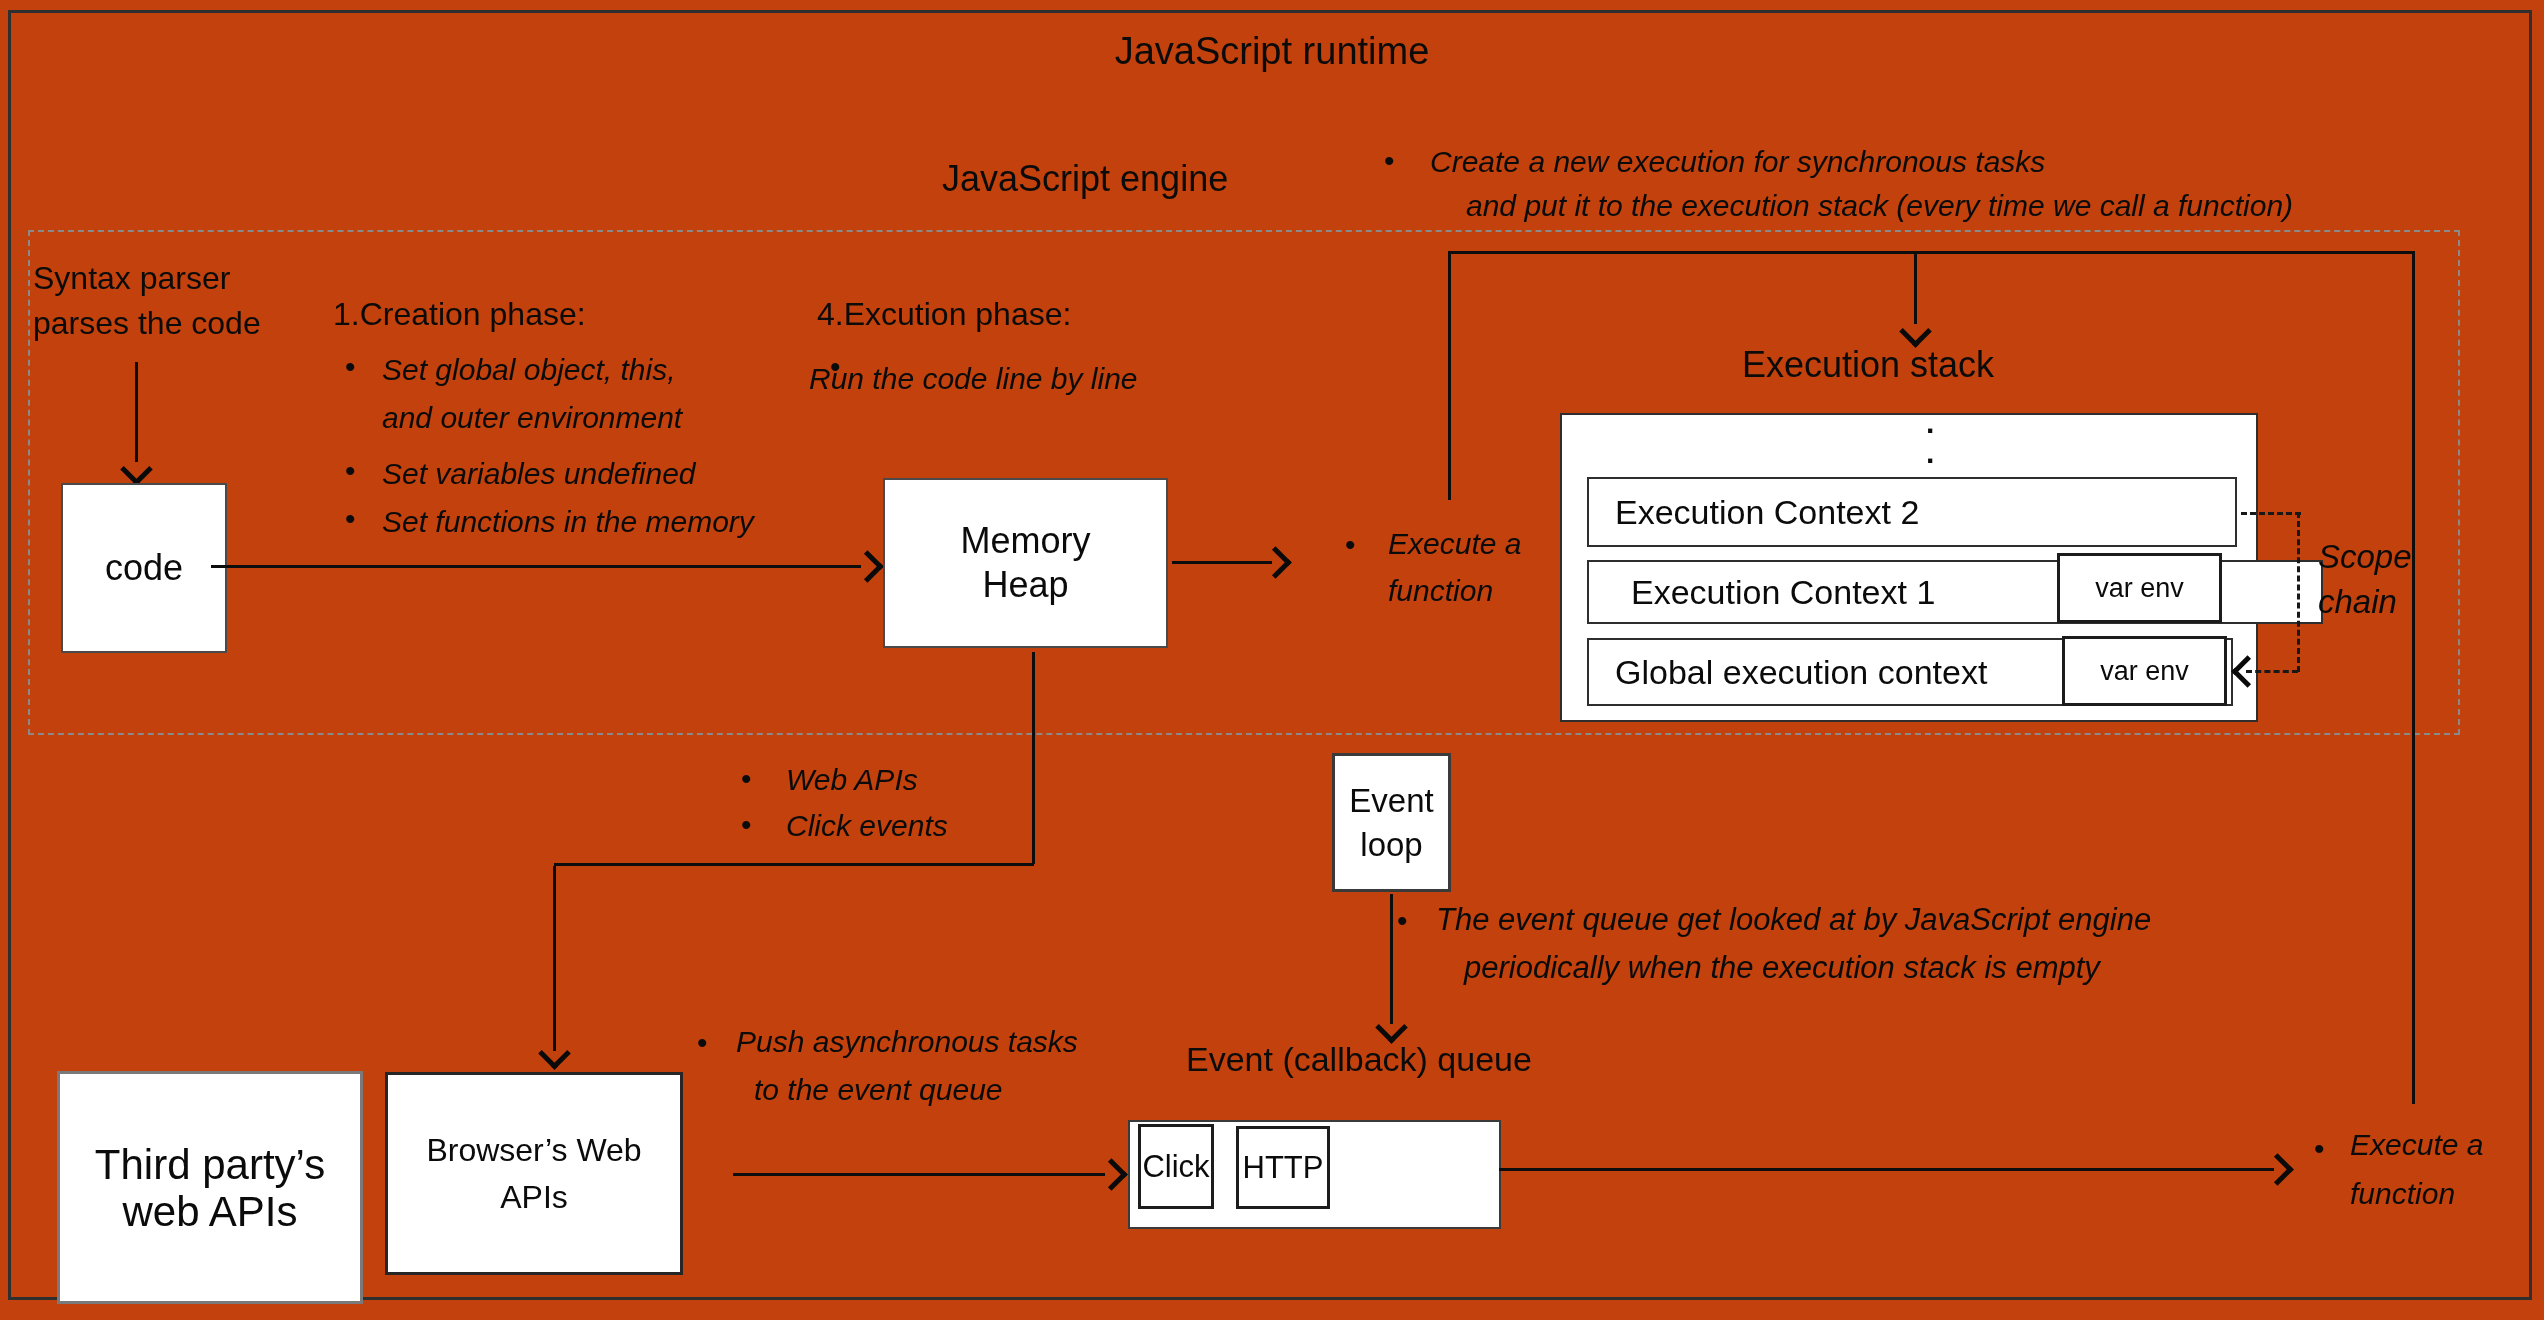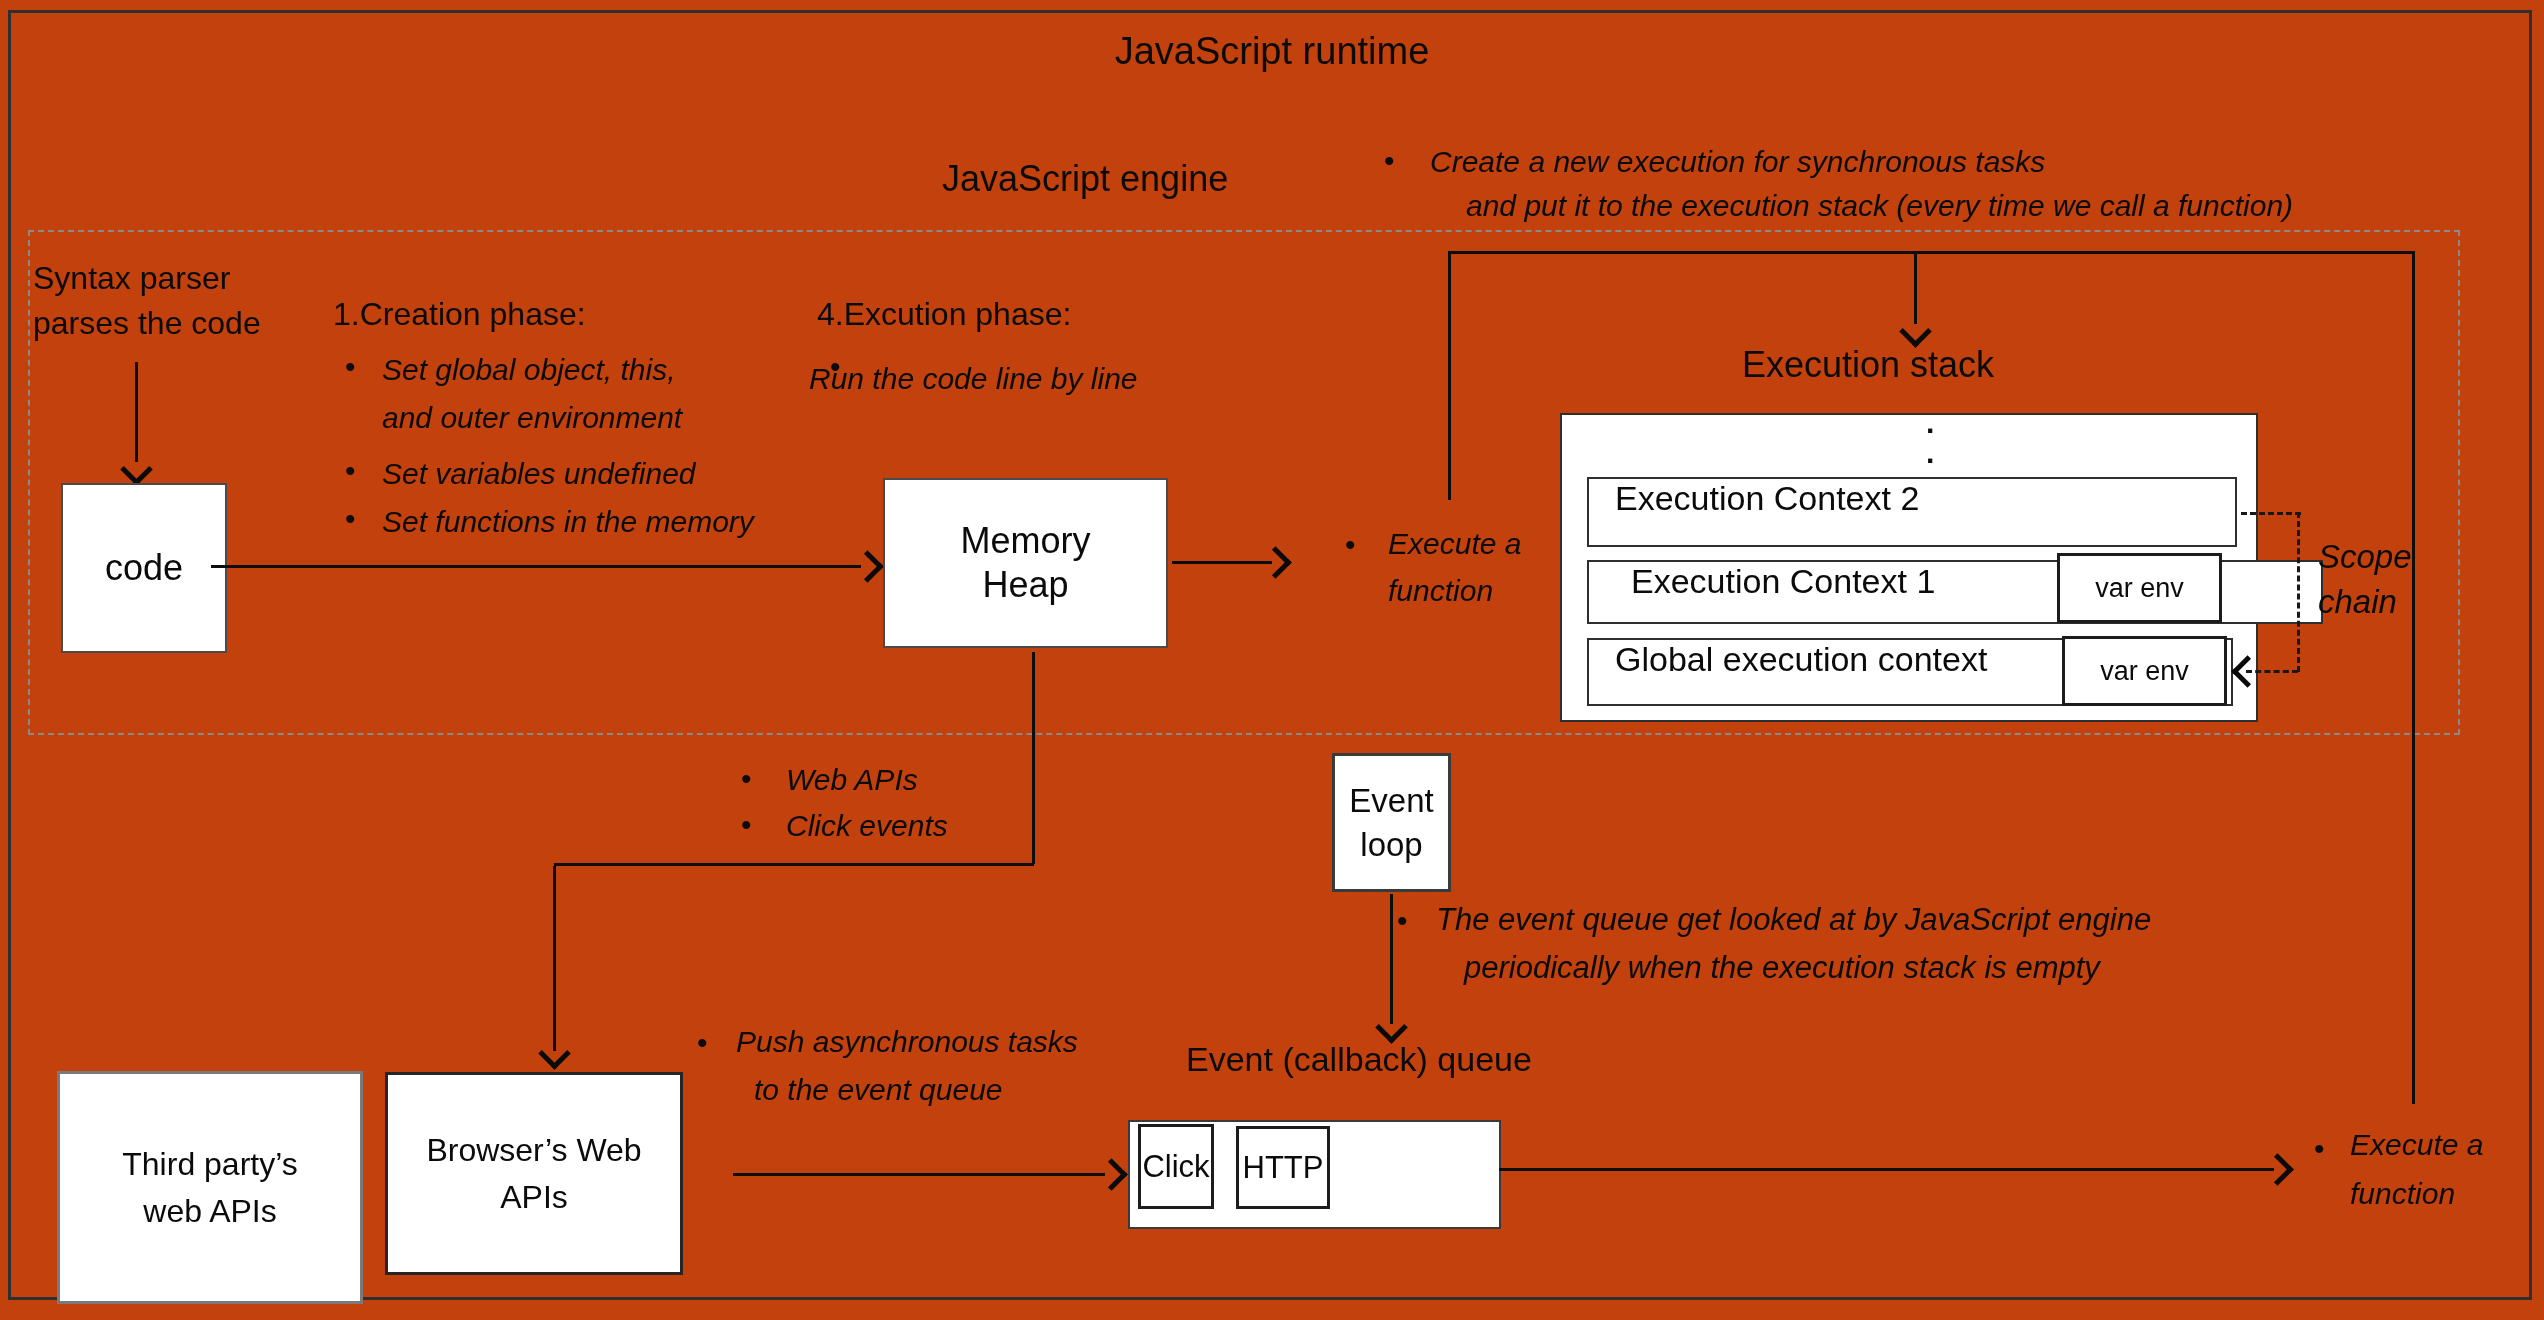--- a/index.html
+++ b/index.html
@@ -2,21 +2,21 @@
 <html><head>
 <meta charset="utf-8">
 <style>
   html,body{margin:0;padding:0;background:#ffffff;}
   .stage{position:relative;width:2544px;height:1320px;background:#c2410c;overflow:hidden;
          font-family:"Liberation Sans",sans-serif;color:#0b0b0b;}
   .abs{position:absolute;}
   .box{position:absolute;background:#fff;border:2px solid #4a4a4a;box-sizing:border-box;
        display:flex;align-items:center;justify-content:center;text-align:center;}
   .row{position:absolute;background:#fff;border:2px solid #2e2e2e;box-sizing:border-box;
-       display:flex;align-items:flex-start;}
+       display:flex;align-items:center;}
   .hline{position:absolute;height:3px;background:#0d0d0d;}
   .vline{position:absolute;width:3px;background:#0d0d0d;}
   .dashh{position:absolute;height:0;border-top:3px dashed #181818;}
   .dashv{position:absolute;width:0;border-left:3px dashed #181818;}
   .chev{position:absolute;width:18px;height:18px;border-right:5px solid #0a0a0a;
         border-bottom:5px solid #0a0a0a;}
   .chev.r{transform:rotate(-45deg);}
   .chev.d{transform:rotate(45deg);}
   .chev.l{transform:rotate(135deg);}
   .dot{position:absolute;font-size:30px;line-height:30px;}
@@ -166,21 +166,21 @@
 
   <div class="hline" style="left:1499px;top:1168px;width:775px;"></div>
   <div class="chev r" style="left:2266px;top:1158px;"></div>
 
   <span class="dot" style="left:2314px;top:1134px;">•</span>
   <div class="note" style="left:2350px;top:1120px;line-height:49px;">
     <div>Execute a</div>
     <div>function</div>
   </div>
 
-  <div class="box" style="left:57px;top:1071px;width:306px;height:233px;border:3px solid #7a7a7a;font-size:32px;line-height:47px;">
+  <div class="box" style="left:57px;top:1071px;width:306px;height:233px;border:3px solid #7a7a7a;font-size:42px;line-height:47px;">
     <div>
       <div>Third party’s</div>
       <div>web APIs</div>
     </div>
   </div>
   <div class="box" style="left:385px;top:1072px;width:298px;height:203px;border:3px solid #262626;font-size:32px;line-height:47px;">
     <div>
       <div>Browser’s Web</div>
       <div>APIs</div>
     </div>

